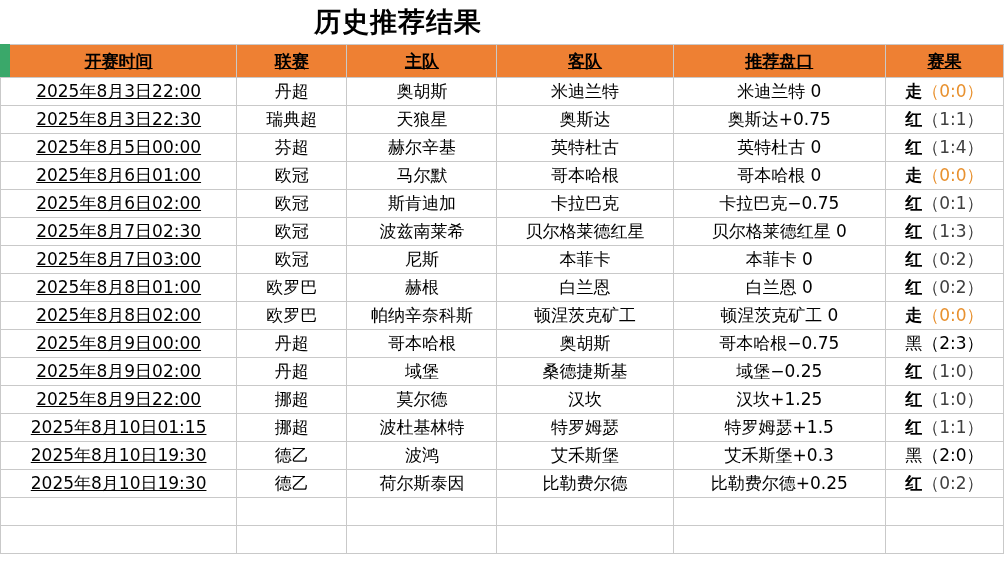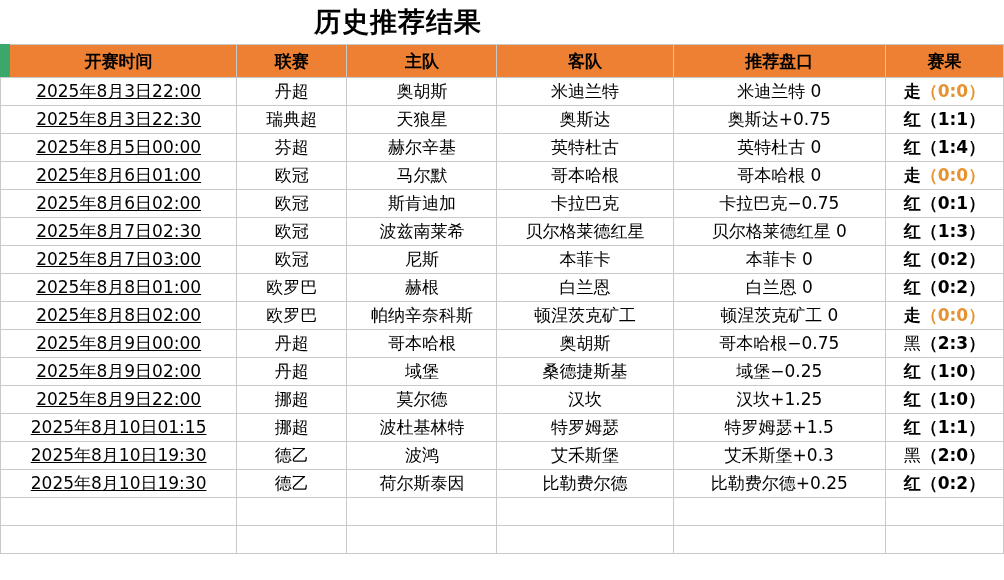--- a/index.html
+++ b/index.html
@@ -45,42 +45,43 @@
     text-align: center;
     white-space: nowrap;
     overflow: hidden;
   }
   thead th {
     background: #ee8033;
     height: 32px;
     font-weight: bold;
     font-size: 18px;
     border: 1px solid #b35f21;
+    text-decoration: underline;
   }
   tbody td {
     height: 27px;
   }
   .col-time   { width: 236px; }
   .col-league { width: 110px; }
   .col-home   { width: 150px; }
   .col-away   { width: 176px; }
   .col-pick   { width: 212px; }
   .col-result { width: 118px; }
 
   .cell-time {
     text-align: right;
     padding-right: 5px;
     font-size: 17px;
     text-decoration: underline;
   }
   .res-red   { color: #c00000; font-weight: bold; }
   .res-zou   { color: #e8912f; font-weight: bold; }
   .res-hei   { color: #000000; }
-  .res-score { font-weight: bold; }
-  .res-red .res-score { color: #000000; }
+  .res-score { font-weight: normal; }
+  .res-red .res-score { color: #404040; }
   .res-zou .res-score { color: #e8912f; }
 
   .left-marker {
     position: absolute;
     left: 0;
     top: 44px;
     width: 10px;
     height: 33px;
     background: #3aa86a;
   }

